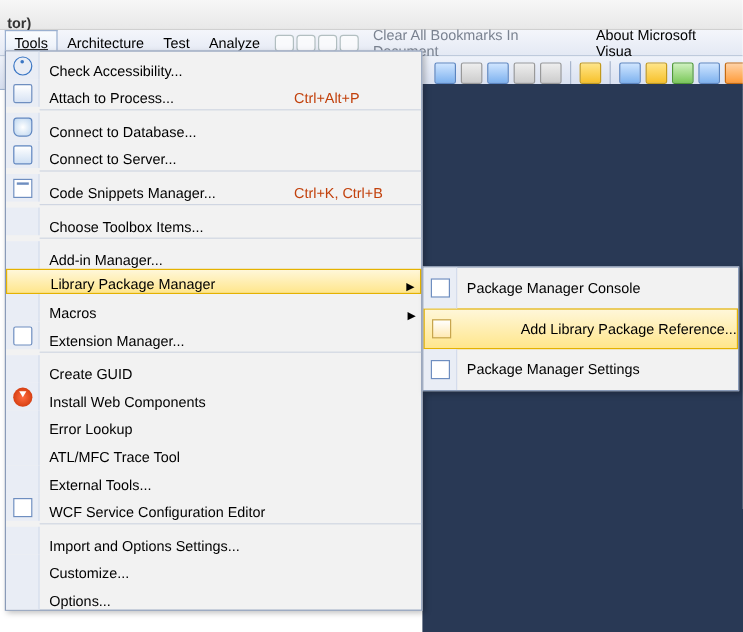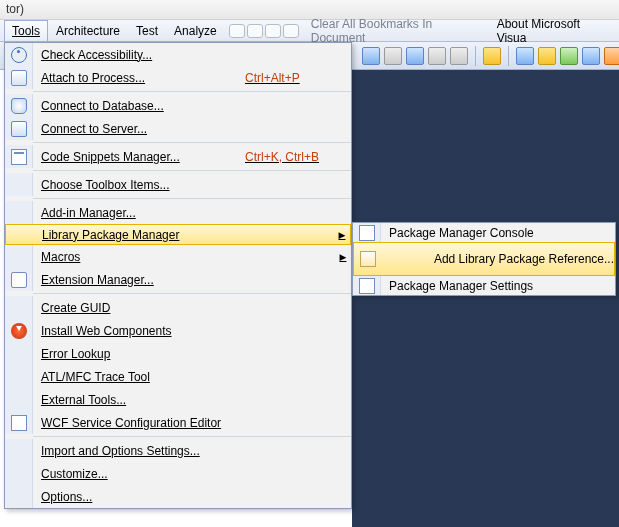--- a/index.html
+++ b/index.html
@@ -1,45 +1,45 @@
 <!DOCTYPE html>
 <html><head>
 <meta charset="utf-8">
 <style>
   * { box-sizing: border-box; margin: 0; padding: 0; font-family: 'Segoe UI', Tahoma, sans-serif; font-size: 12px; }
   body { width: 619px; height: 527px; overflow: hidden; background: #fff; }
 
-  .title-bar { height: 20px; background: linear-gradient(#f7f7f7, #e8e8e8); padding: 2px 6px; color: #333; border-bottom: 1px solid #d0d0d0; }
+  .title-bar { height: 20px; background: linear-gradient(#f7f7f7, #e8e8e8); padding: 12px 6px; color: #333; border-bottom: 1px solid #d0d0d0; font-weight: bold; }
 
   .menu-bar { height: 22px; background: linear-gradient(#f4f6fb, #e4e9f4); display: flex; align-items: center; padding: 0 4px; border-bottom: 1px solid #b0bdd4; }
   .menu-item { padding: 2px 8px; cursor: default; }
   .menu-item.open { background: linear-gradient(#fafcfe, #e8eef8); border: 1px solid #9ab0d0; padding: 3px 7px; border-bottom: none; text-decoration: underline; }
   .menu-sep { flex: 0 0 auto; padding: 0 4px; display: flex; gap: 2px; }
   .menu-icon { width: 16px; height: 16px; display: inline-block; opacity: .7; }
 
   .toolbar { height: 28px; background: linear-gradient(#eef2fa, #d6deef); border-bottom: 1px solid #9fb2cf; display: flex; align-items: center; padding: 0 6px; gap: 4px; }
   .tb-left { flex: 0 0 352px; height: 100%; }
   .tb-icons { display: flex; gap: 4px; align-items: center; height: 100%; }
   .tb-icon { width: 18px; height: 18px; border-radius: 2px; }
   .tb-divider { width: 1px; height: 20px; background: #a7b5cc; margin: 0 3px; }
 
   .work-area { position: absolute; left: 352px; right: 0; top: 70px; bottom: 0; background: #293955; }
 
   .dropdown { position: absolute; left: 4px; top: 42px; width: 348px; background: #f2f2f2; border: 1px solid #8a9bb8; box-shadow: 2px 2px 5px rgba(0,0,0,.25); }
-  .dropdown .row { display: flex; align-items: center; height: 23px; position: relative; text-decoration: underline; }
+  .dropdown .row { display: flex; align-items: flex-end; height: 23px; position: relative; }
   .dropdown .icon-gutter { width: 28px; height: 100%; background: #e9edf5; border-right: 1px solid #d4dcec; display: flex; align-items: center; justify-content: center; }
   .dropdown .label { flex: 1; padding-left: 8px; white-space: nowrap; overflow: hidden; }
   .dropdown .shortcut { width: 90px; text-align: left; color: #c2410c; }
   .dropdown .submenu-arrow { width: 16px; text-align: center; font-size: 9px; }
   .dropdown .sep { height: 1px; background: #d0d6e2; margin: 2px 0 2px 28px; }
   .dropdown .row.hl { background: linear-gradient(#fff7d9, #ffe68c); border: 1px solid #e5b200; height: 21px; }
   .dropdown .row.hl .icon-gutter { background: transparent; border-right: 1px solid transparent; }
 
   .submenu { position: absolute; left: 352px; top: 222px; width: 264px; background: #f2f2f2; border: 1px solid #8a9bb8; box-shadow: 2px 2px 5px rgba(0,0,0,.25); }
-  .submenu .row { display: flex; align-items: center; height: 19px; }
+  .submenu .row { display: flex; align-items: center; height: 34px; }
   .submenu .icon-gutter { width: 28px; height: 100%; background: #e9edf5; border-right: 1px solid #d4dcec; display: flex; align-items: center; justify-content: center; }
   .submenu .label { flex: 1; padding-left: 8px; }
   .submenu .row.hl { background: linear-gradient(#fff7d9, #ffe68c); border: 1px solid #e5b200; height: 34px; text-align: right; }
   .submenu .row.hl .icon-gutter { background: transparent; border-right: 1px solid transparent; }
 
   .ico { width: 16px; height: 16px; display: block; }
   .i-accessibility { border: 1px solid #3a76c4; border-radius: 50%; position: relative; }
   .i-accessibility::before { content: ""; position: absolute; left: 5px; top: 2px; width: 3px; height: 3px; border-radius: 50%; background: #3a76c4; }
   .i-attach { background: linear-gradient(#fff,#d7e3f4); border:1px solid #6e8ec0; border-radius:2px; }
   .i-db { background: radial-gradient(#fff,#bdd6f0); border:1px solid #5f86c0; border-radius:3px 3px 5px 5px; }

